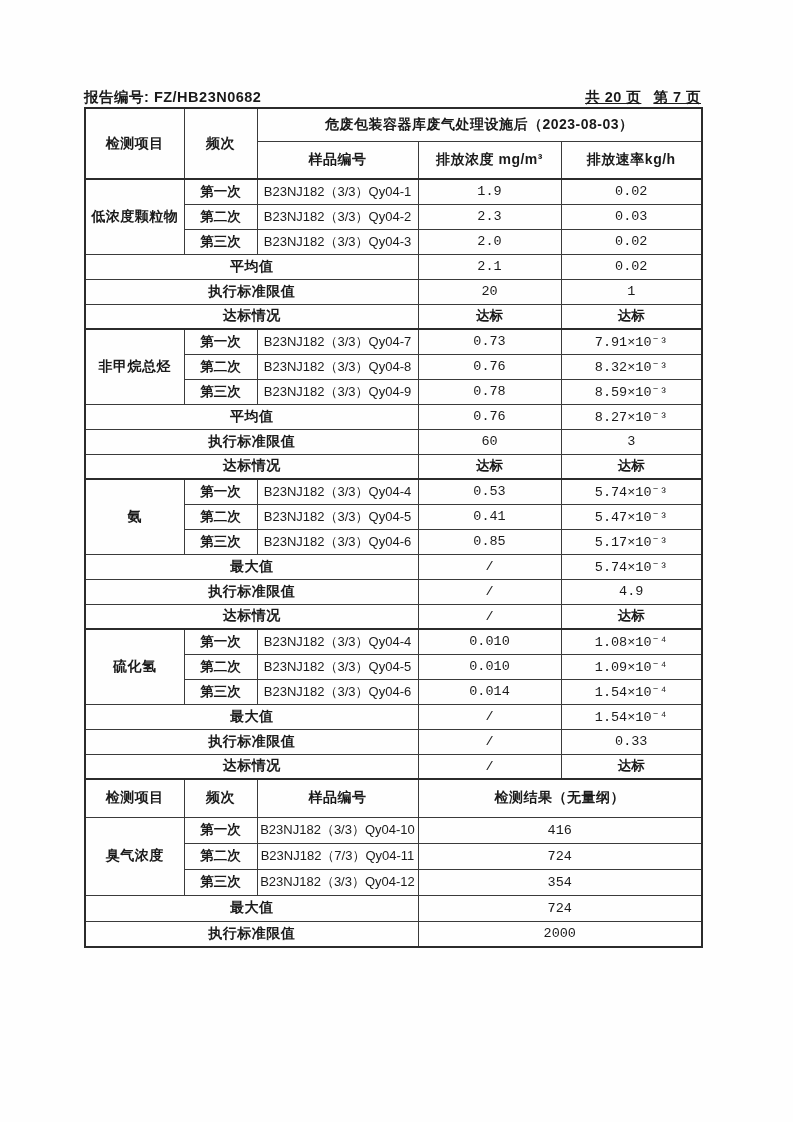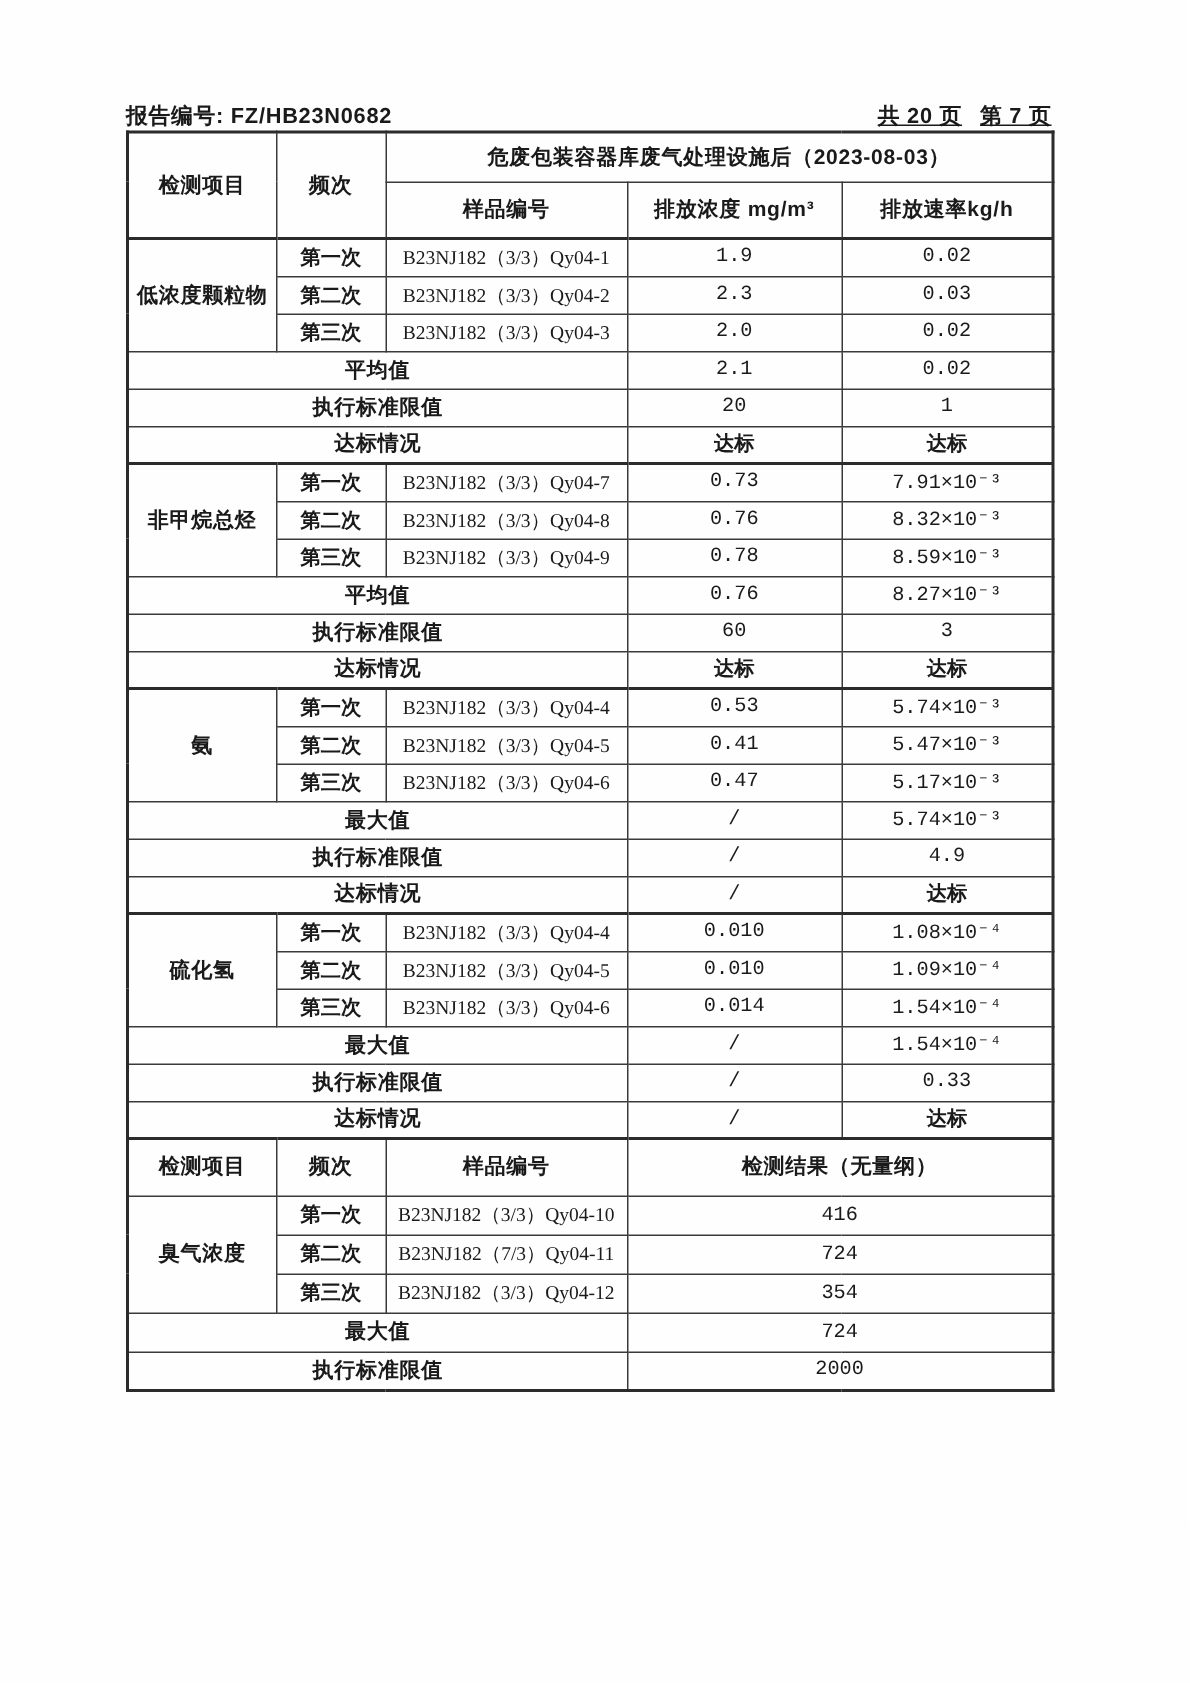--- a/index.html
+++ b/index.html
@@ -4,21 +4,21 @@
 <style>
   * { margin:0; padding:0; box-sizing:border-box; }
   html,body { background:#ffffff; }
   body {
     width:793px; height:1122px;
     font-family:"Liberation Sans","DejaVu Sans",sans-serif;
     color:#1a1a1a;
   }
   .page {
     position:relative; width:793px; height:1122px;
-    background:#fefefe; padding:68px 0 0 84px;
+    background:#fefefe; padding:88px 0 0 84px;
   }
   .content { width:617px; }
   .topline {
     display:flex; justify-content:space-between; align-items:baseline;
     font-size:14.5px; font-weight:bold; letter-spacing:0.5px;
   }
   .pageinfo { display:flex; gap:12px;text-decoration:underline; }
   .doc-title {
     text-align:center; font-size:23px; font-weight:bold;
     letter-spacing:7px; margin-top:7px;
@@ -34,21 +34,21 @@
     font-size:13.5px; padding:1px 2px; overflow:hidden;
   }
   tr { height:25px; }
   tr.h1 { height:33px; }
   tr.h2 { height:38px; }
   tr.oh { height:26px; }
   tr.sec td { border-top:2px solid #2b2b2b; }
 
   .hd { font-weight:bold; font-size:14px; letter-spacing:0.5px; }
   .freq { font-weight:bold; font-size:13.5px; }
-  .smp { font-family:Liberation Serif, serif; font-size:13px; }
+  .smp { font-family:Liberation Sans, sans-serif; font-size:13px; }
   .num { font-family:Liberation Mono, monospace; font-size:13.5px; }
 </style>
 </head>
 <body>
 
 <div class="page">
   <div class="content">
 
     <div class="topline">
       <div>
@@ -162,21 +162,21 @@
         </tr>
         <tr>
           <td class="freq">第二次</td>
           <td class="smp">B23NJ182（3/3）Qy04-5</td>
           <td class="num">0.41</td>
           <td class="num">5.47×10⁻³</td>
         </tr>
         <tr>
           <td class="freq">第三次</td>
           <td class="smp">B23NJ182（3/3）Qy04-6</td>
-          <td class="num">0.47</td>
+          <td class="num">0.85</td>
           <td class="num">5.17×10⁻³</td>
         </tr>
         <tr>
           <td class="hd" colspan="3">最大值</td>
           <td class="num">/</td>
           <td class="num">5.74×10⁻³</td>
         </tr>
         <tr>
           <td class="hd" colspan="3">执行标准限值</td>
           <td class="num">/</td>

